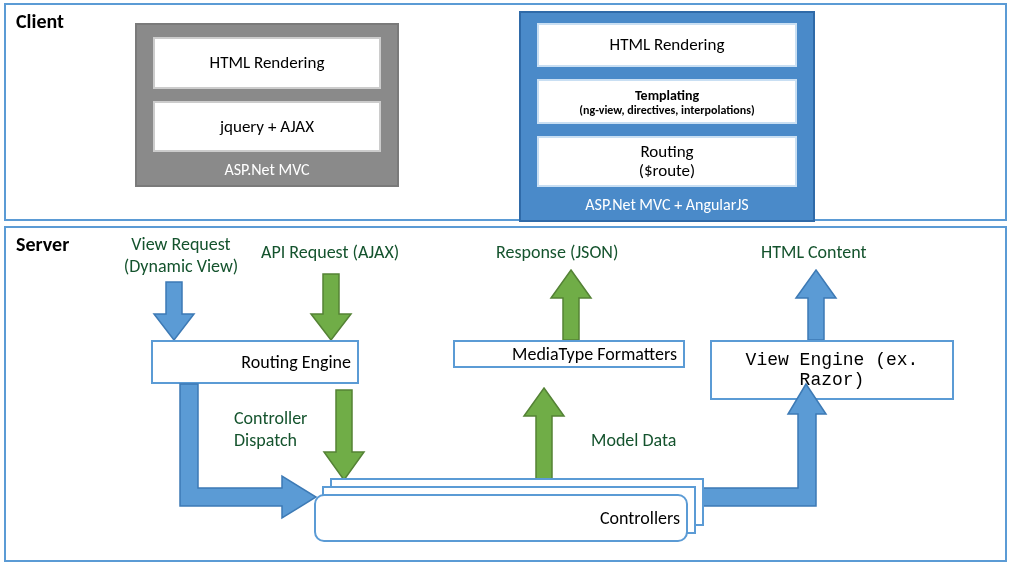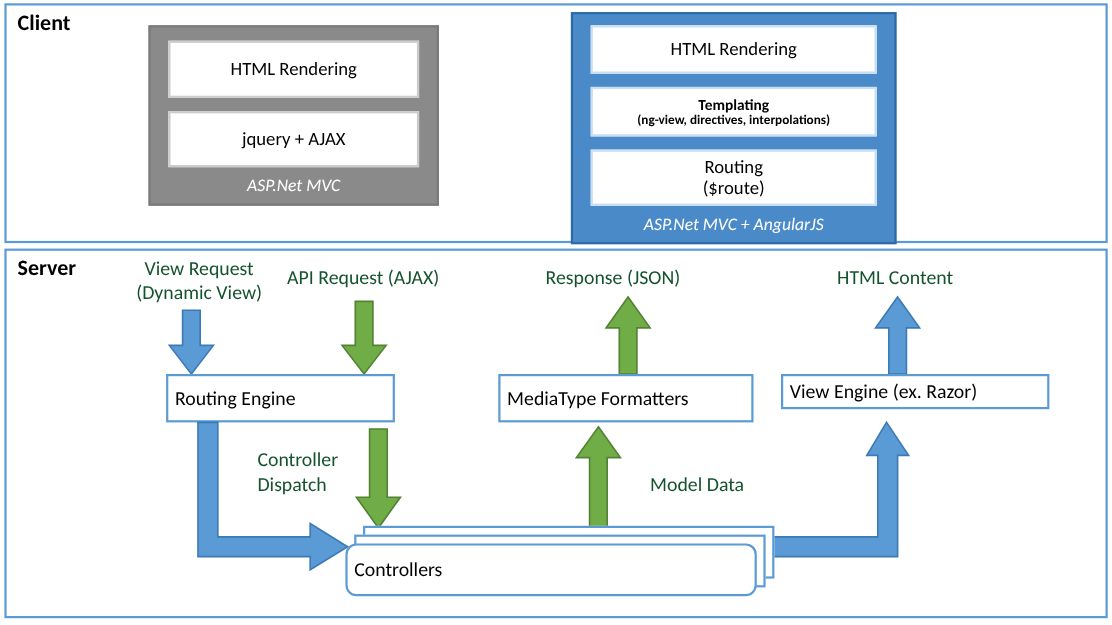--- a/index.html
+++ b/index.html
@@ -47,32 +47,31 @@
   }
   .stack-gray .stack-item { border-color: #ccc; }
   .stack-blue .stack-item { border-color: #c9dff3; }
   .stack-item .sub { font-size: 12px; font-weight: bold; display: block; }
   .stack-item .title { font-weight: bold; }
   .stack-caption {
     color: #fff;
     font-size: 16px;
     padding: 8px 0 6px 0;
     text-align: center;
-    font-style: italic;
   }
   .node {
     position: absolute;
     border: 2px solid #5b9bd5;
     background: #fff;
     text-align: center;
     font-size: 18px;
     color: #000;
     display: flex;
     align-items: center;
-    justify-content: flex-start;
+    justify-content: flex-end;
     padding: 0 6px;
   }
   .stack-shadow {
     position: absolute;
     border: 2px solid #5b9bd5;
     background: #fff;
   }
   .label {
     position: absolute;
     font-size: 18px;
@@ -137,24 +136,24 @@
   <svg class="arrow" style="left:545px; top:42px;" width="40" height="70">
     <polygon class="arrow-green" points="20,0 40,28 28,28 28,70 12,70 12,28 0,28"></polygon>
   </svg>
   <svg class="arrow" style="left:790px; top:42px;" width="40" height="70">
     <polygon class="arrow-blue" points="20,0 40,28 28,28 28,70 12,70 12,28 0,28"></polygon>
   </svg>
 
   <div class="node" style="left:145px; top:112px; width:208px; height:44px;">
     <span>Routing Engine</span>
   </div>
-  <div class="node" style="left:447px; top:112px; width:232px; height:44px;">
+  <div class="node" style="left:447px; top:112px; width:232px; height:28px;">
     <span>MediaType Formatters</span>
   </div>
-  <div class="node" style="left:704px; top:112px; width:244px; height:32px;">
+  <div class="node" style="left:704px; top:112px; width:244px; height:60px;font-family:Liberation Mono, monospace;">
     <span>View Engine (ex. Razor)</span>
   </div>
 
   <div class="label" style="left:228px; top:180px; text-align:left;">
     <span>Controller</span><br>
     <span>Dispatch</span>
   </div>
   <svg class="arrow" style="left:318px; top:162px;" width="40" height="90">
     <polygon class="arrow-green" points="12,0 28,0 28,62 40,62 20,90 0,62 12,62"></polygon>
   </svg>

